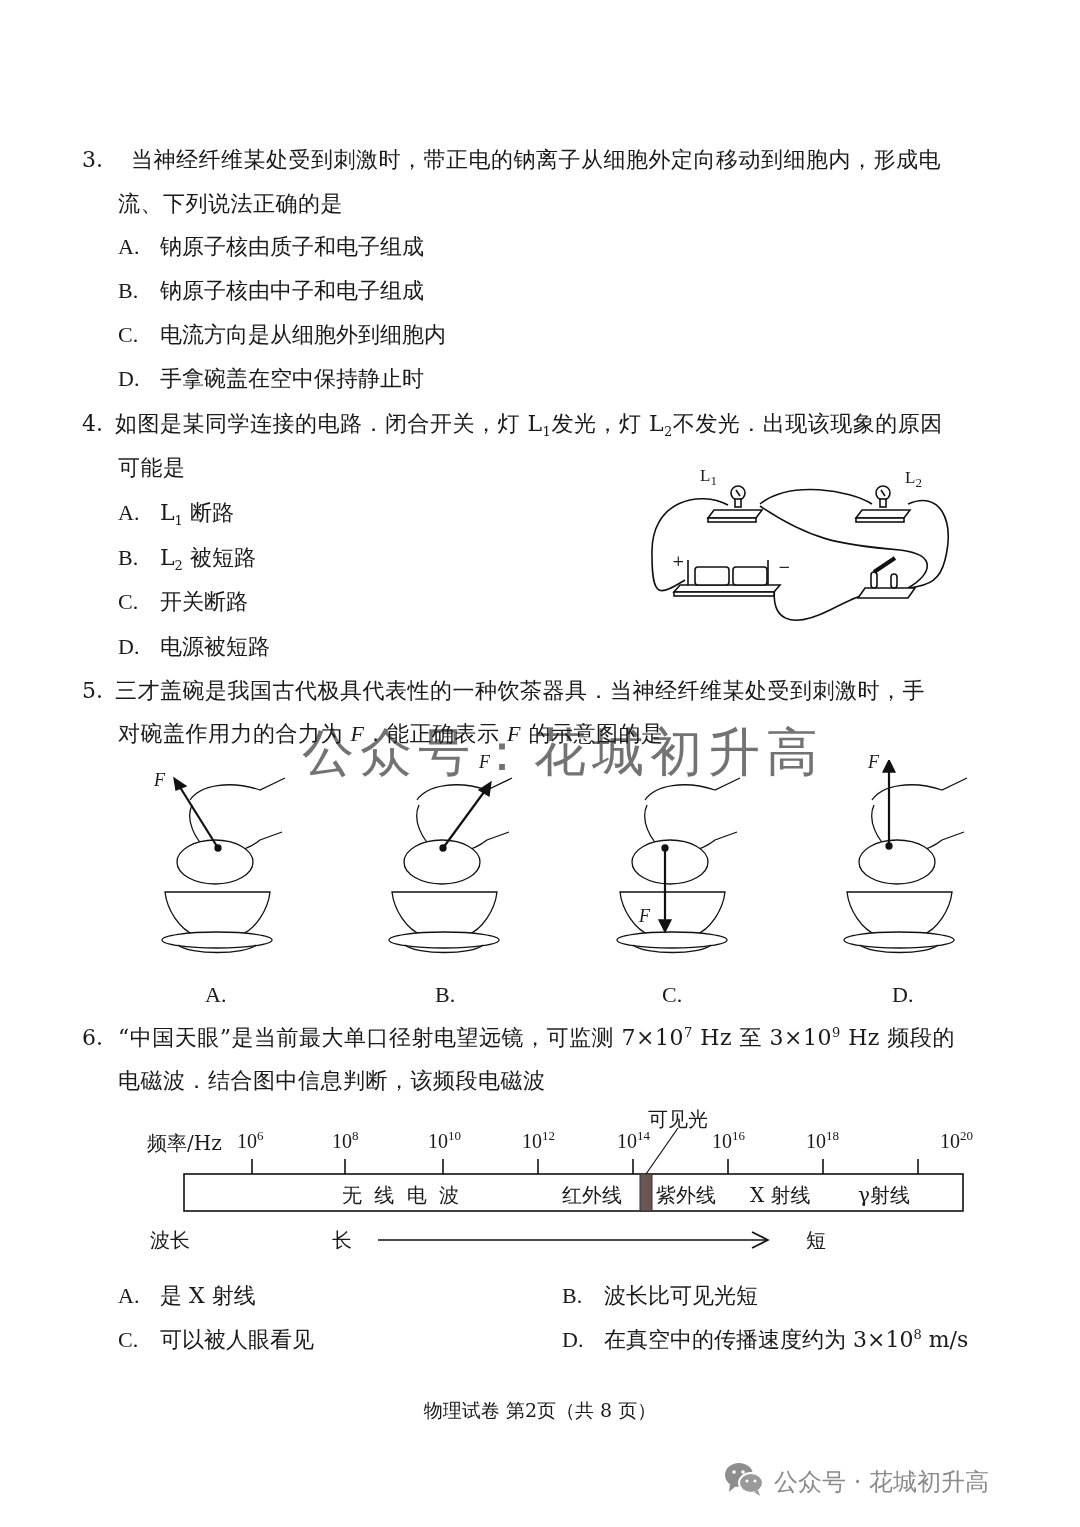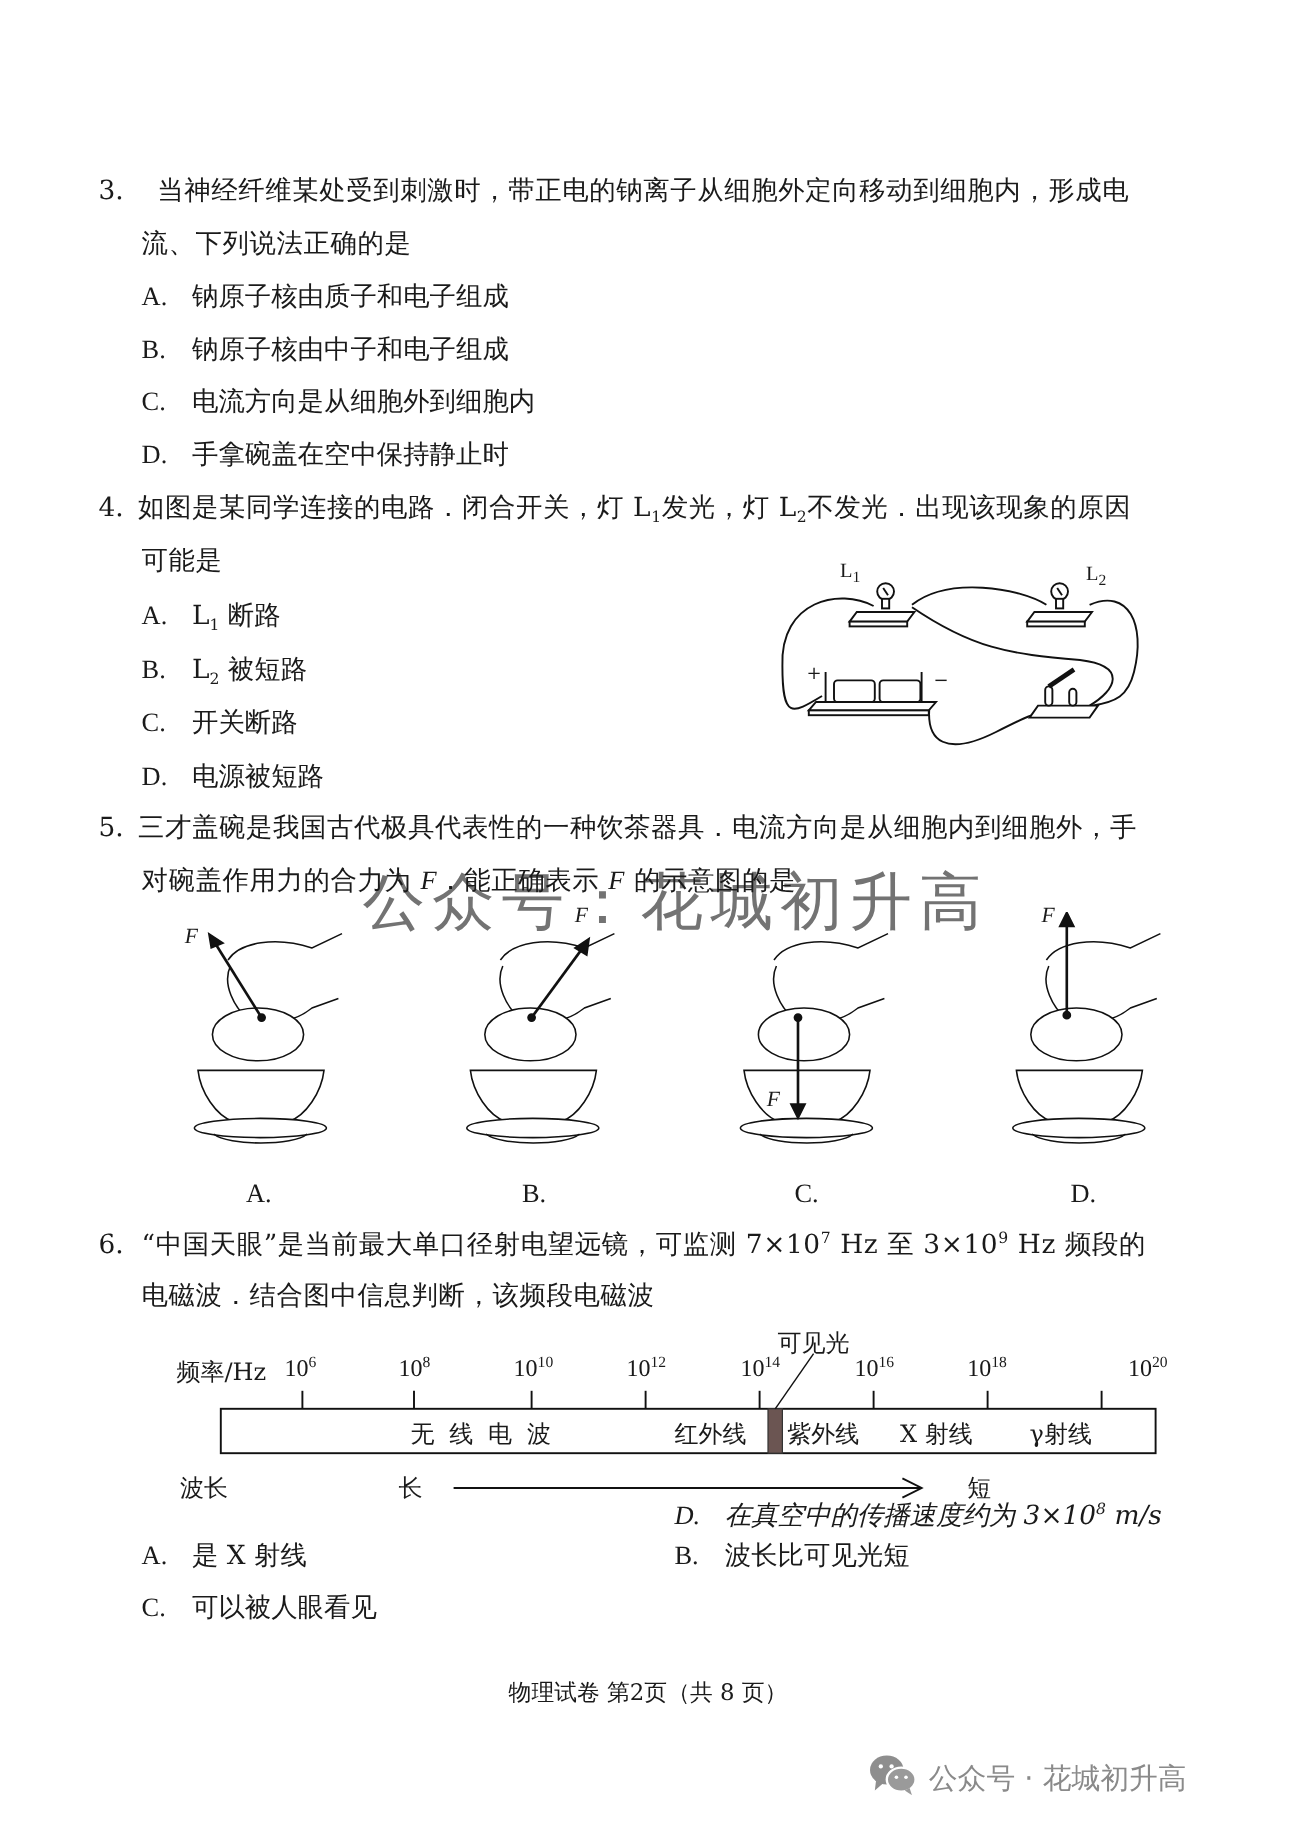--- a/index.html
+++ b/index.html
@@ -87,21 +87,21 @@
     </svg>
     <div class="abs" style="left:60px;top:6px;font-size:17px;font-family:'Liberation Serif',serif;"><span>L</span><sub>1</sub></div>
     <div class="abs" style="left:265px;top:8px;font-size:17px;font-family:'Liberation Serif',serif;"><span>L</span><sub>2</sub></div>
     <div class="abs" style="left:32px;top:92px;font-size:15px;">+</div>
     <div class="abs" style="left:138px;top:98px;font-size:15px;">−</div>
   </div>
 </div>
 
 <div>
   <div class="qnum" style="left:82px;top:676px;">5.</div>
-  <div class="line" style="left:115px;top:676px;">三才盖碗是我国古代极具代表性的一种饮茶器具．电流方向是从细胞内到细胞外，手</div>
+  <div class="line" style="left:115px;top:676px;">三才盖碗是我国古代极具代表性的一种饮茶器具．当神经纤维某处受到刺激时，手</div>
   <div class="line" style="left:118px;top:719px;"><span>对碗盖作用力的合力为</span> <span class="ital">F</span><span>．能正确表示</span> <span class="ital">F</span> <span>的示意图的是</span></div>
 
   <div class="abs" style="left:150px;top:760px;width:140px;height:210px;">
     <svg width="140" height="210" viewBox="0 0 140 210" fill="none" stroke="#111" stroke-width="1.3">
       <path d="M40 40 C50 25, 80 20, 110 30 L135 18"></path>
       <path d="M42 45 C35 60, 45 80, 58 90 C75 95, 95 92, 110 80 L132 72"></path>
       <ellipse cx="65" cy="102" rx="38" ry="22" fill="#fff"></ellipse>
       <path d="M15 132 L120 132 C118 150, 105 170, 90 175 L45 175 C30 170, 17 150, 15 132 Z" fill="#fff"></path>
       <ellipse cx="67" cy="180" rx="55" ry="8" fill="#fff"></ellipse>
       <path d="M28 185 C40 195, 95 195, 106 185"></path>
@@ -203,21 +203,21 @@
     <div class="spec-band-label" style="left:858px;top:1182px;">γ射线</div>
 
     <div class="spec-band-label" style="left:150px;top:1227px;">波长</div>
     <div class="spec-band-label" style="left:332px;top:1227px;">长</div>
     <div class="spec-band-label" style="left:806px;top:1227px;">短</div>
   </div>
 
   <div class="opt" style="left:118px;top:1281px;"><span class="lbl">A.</span><span>是 X 射线</span></div>
   <div class="opt" style="left:562px;top:1281px;"><span class="lbl">B.</span><span>波长比可见光短</span></div>
   <div class="opt" style="left:118px;top:1325px;"><span class="lbl">C.</span><span>可以被人眼看见</span></div>
-  <div class="opt" style="left:562px;top:1248px;font-style:italic;"><span class="lbl">D.</span><span>在真空中的传播速度约为 3×10</span><sup>8</sup><span> m/s</span></div>
+  <div class="opt" style="left:562px;top:1325px;"><span class="lbl">D.</span><span>在真空中的传播速度约为 3×10</span><sup>8</sup><span> m/s</span></div>
 </div>
 
 <div class="footer">物理试卷  第2页（共 8 页）</div>
 
 <div class="wechat">
   <span>
     <svg width="40" height="34" viewBox="0 0 40 34">
       <ellipse cx="15" cy="13" rx="14" ry="12" fill="#8e8e8e"></ellipse>
       <polygon points="6,22 5,30 12,24" fill="#8e8e8e"></polygon>
       <ellipse cx="27" cy="21" rx="12" ry="10" fill="#9a9a9a" stroke="#fff" stroke-width="2"></ellipse>

